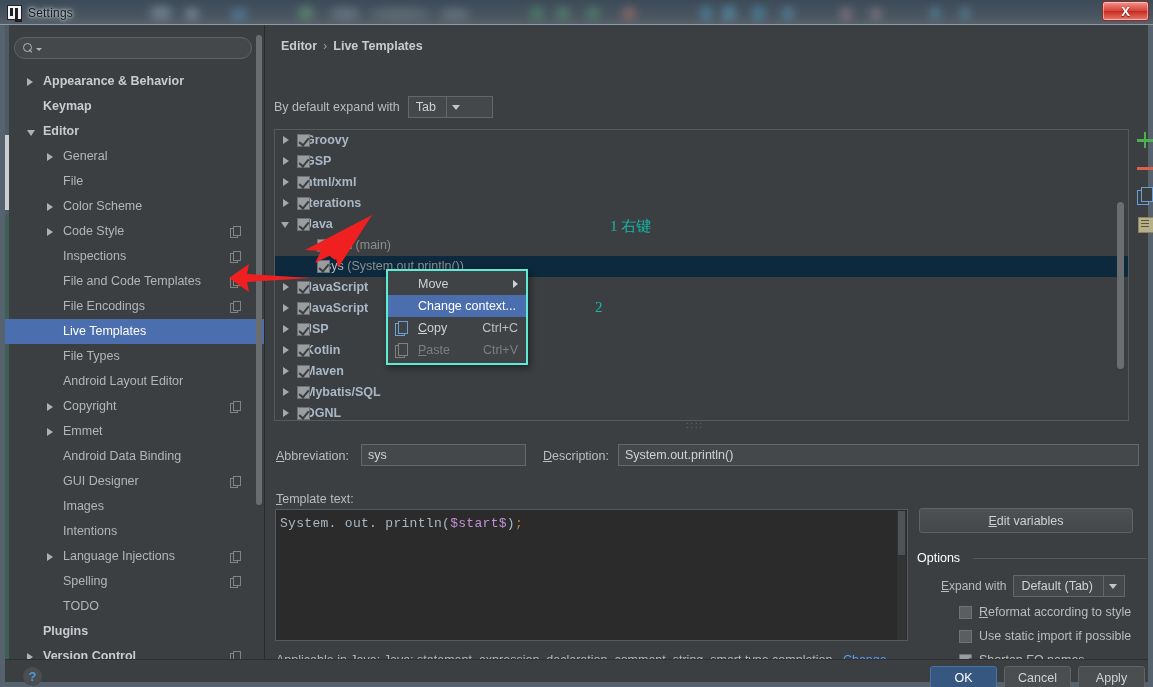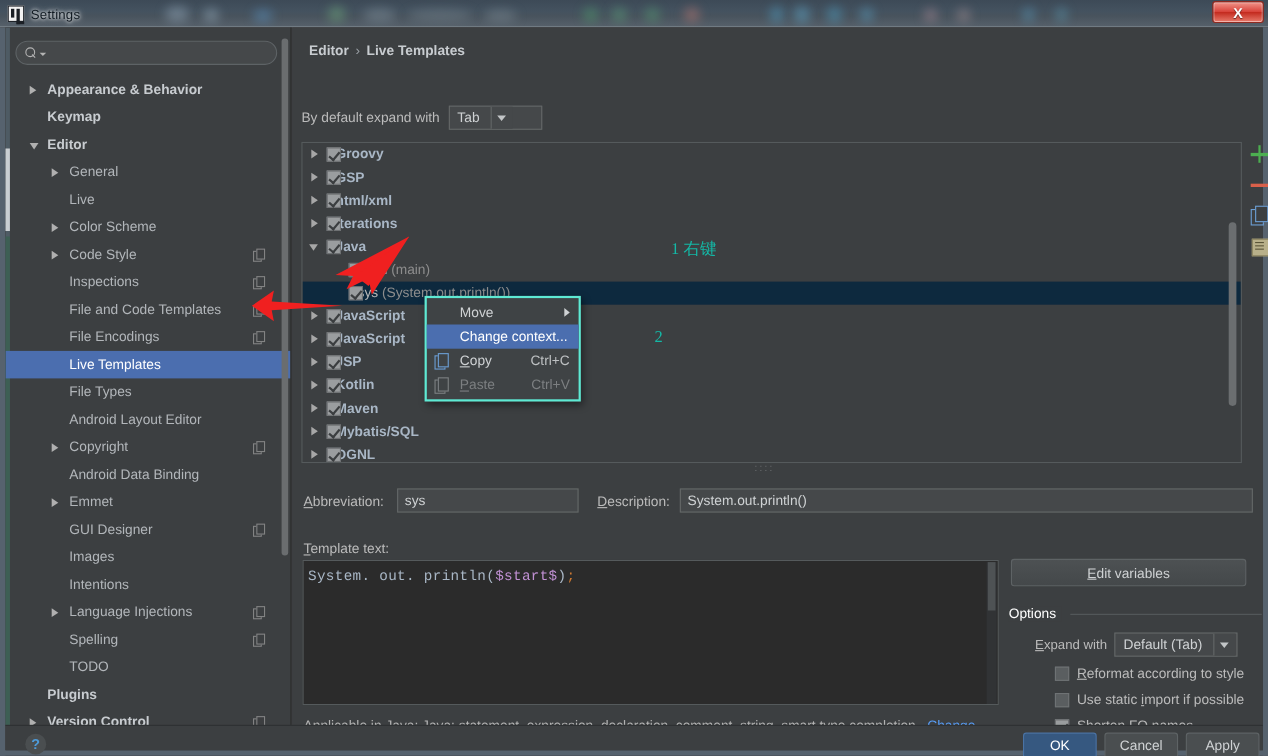--- a/index.html
+++ b/index.html
@@ -493,32 +493,32 @@
         <span class="mag"></span>
         <span class="tinycaret"></span>
       </div>
     </div>
 
     <div id="tree-settings">
           <div class="st-row lvl0"><span class="arrow"></span><span>Appearance &amp; Behavior</span></div>
           <div class="st-row lvl0"><span>Keymap</span></div>
           <div class="st-row lvl0"><span class="arrow down"></span><span>Editor</span></div>
           <div class="st-row lvl1"><span class="arrow"></span><span>General</span></div>
-          <div class="st-row lvl1"><span>Live</span></div>
+          <div class="st-row lvl1"><span>File</span></div>
           <div class="st-row lvl1"><span class="arrow"></span><span>Color Scheme</span></div>
           <div class="st-row lvl1"><span class="arrow"></span><span>Code Style</span><span class="copy-badge"></span></div>
           <div class="st-row lvl1"><span>Inspections</span><span class="copy-badge"></span></div>
           <div class="st-row lvl1"><span>File and Code Templates</span><span class="copy-badge"></span></div>
           <div class="st-row lvl1"><span>File Encodings</span><span class="copy-badge"></span></div>
           <div class="st-row lvl1 sel"><span>Live Templates</span></div>
           <div class="st-row lvl1"><span>File Types</span></div>
           <div class="st-row lvl1"><span>Android Layout Editor</span></div>
           <div class="st-row lvl1"><span class="arrow"></span><span>Copyright</span><span class="copy-badge"></span></div>
+          <div class="st-row lvl1"><span class="arrow"></span><span>Emmet</span></div>
           <div class="st-row lvl1"><span>Android Data Binding</span></div>
-          <div class="st-row lvl1"><span class="arrow"></span><span>Emmet</span></div>
           <div class="st-row lvl1"><span>GUI Designer</span><span class="copy-badge"></span></div>
           <div class="st-row lvl1"><span>Images</span></div>
           <div class="st-row lvl1"><span>Intentions</span></div>
           <div class="st-row lvl1"><span class="arrow"></span><span>Language Injections</span><span class="copy-badge"></span></div>
           <div class="st-row lvl1"><span>Spelling</span><span class="copy-badge"></span></div>
           <div class="st-row lvl1"><span>TODO</span></div>
           <div class="st-row lvl0"><span>Plugins</span></div>
           <div class="st-row lvl0"><span class="arrow"></span><span>Version Control</span><span class="copy-badge"></span></div>
         </div>
     <div id="sb-scroll"></div>

